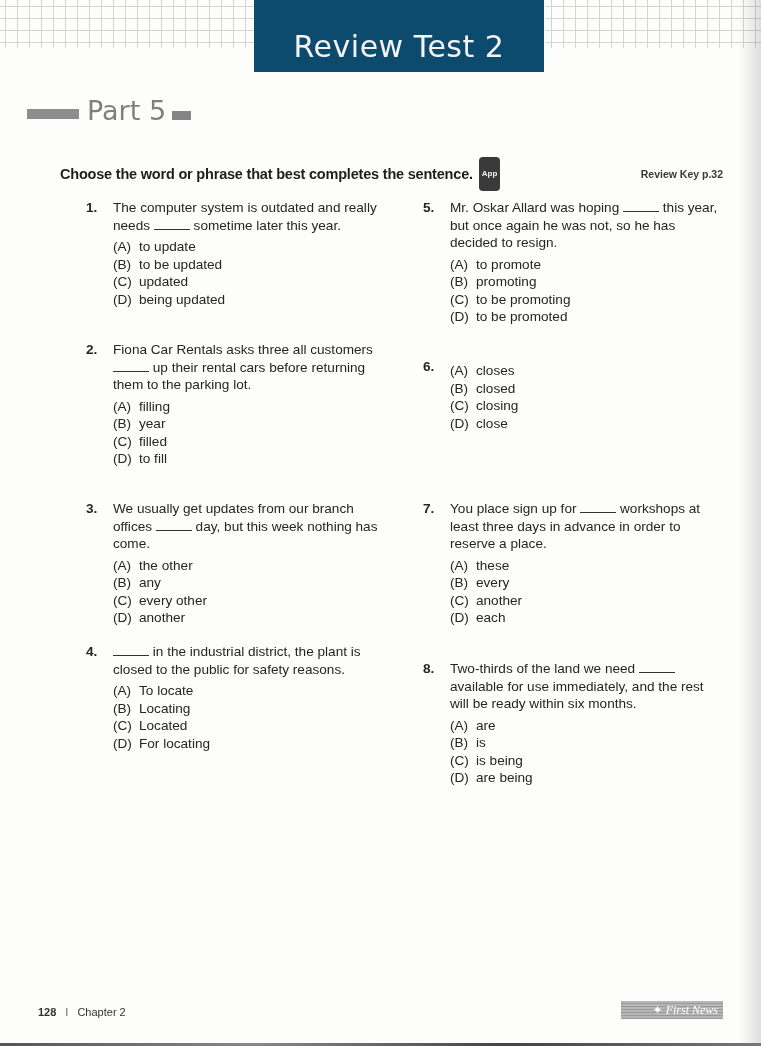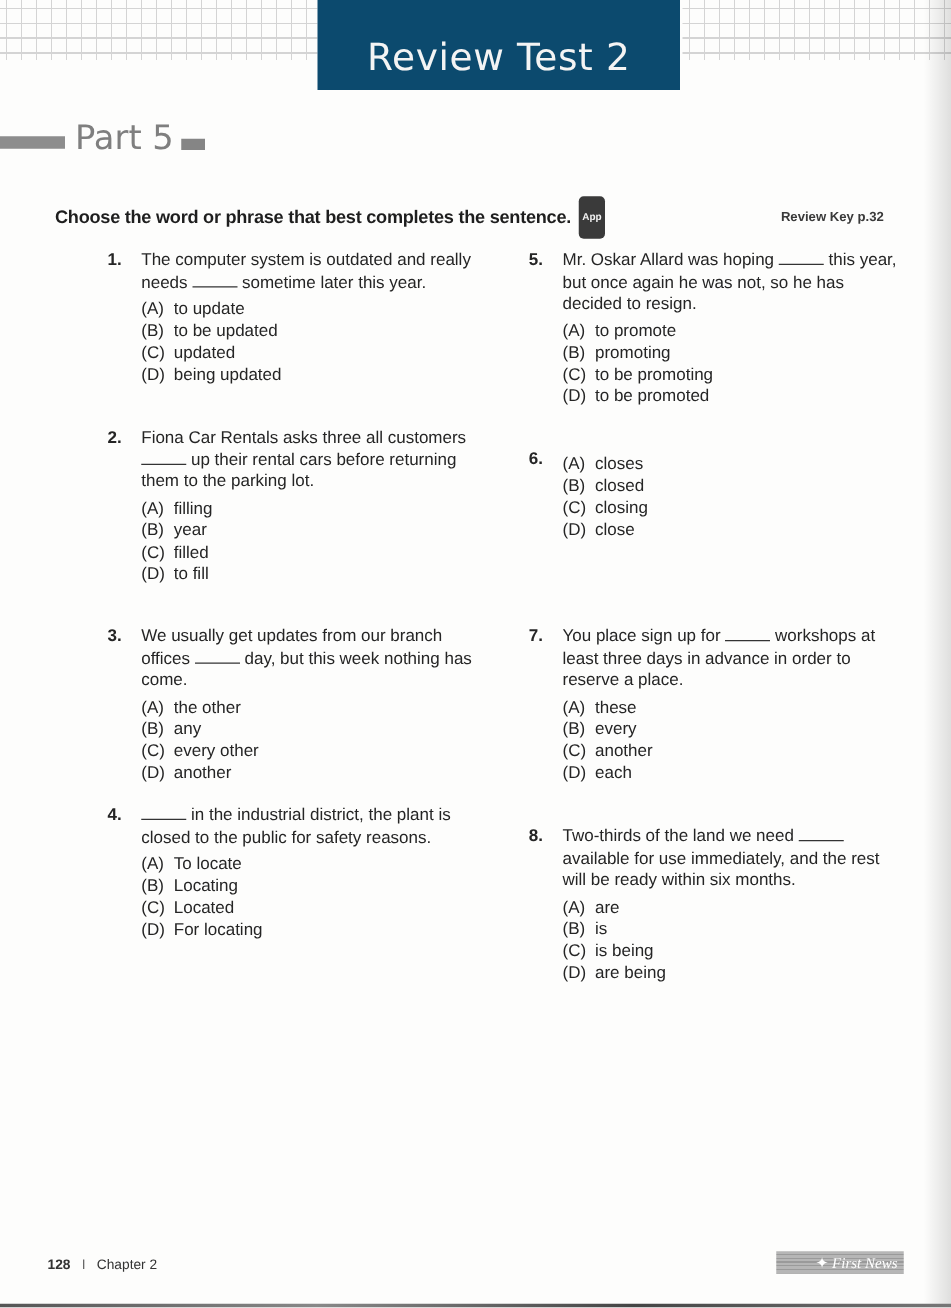--- a/index.html
+++ b/index.html
@@ -20,31 +20,31 @@
       position: absolute; left: 254px; top: 0; width: 290px; height: 72px;
       background: #0c4a6e;
       display: flex; align-items: flex-end; justify-content: center;
       padding-bottom: 8px; box-sizing: border-box;
     }
     .title-block h1 {
       margin: 0; color: #f4f4f4; font-weight: normal;
       font-family: "DejaVu Sans", sans-serif; font-size: 30px; letter-spacing: 0.5px;
     }
     .part-header {
-      position: absolute; left: 0; top: 94px; height: 32px; display: flex; align-items: center;
+      position: absolute; left: 0; top: 94px; height: 32px; display: flex; align-items: center; padding-left: 27px;
     }
     .part-bar-left { width: 52px; height: 10px; background: #8d8d8d; margin-top: 8px; }
     .part-title {
       margin: 0 6px 0 8px; font-family: "DejaVu Sans", sans-serif; font-size: 27px;
       color: #7f7f7f; font-weight: normal;
     }
     .part-bar-right { width: 19px; height: 9px; background: #858585; margin-top: 10px; }
 
     .instruction-row {
-      position: absolute; left: 44px; top: 157px; width: 663px; display: flex; align-items: center; text-align: center;
+      position: absolute; left: 60px; top: 157px; width: 663px; display: flex; align-items: center; text-align: center;
     }
     .instruction {
       font-size: 14.5px; font-weight: bold; color: #1e1e1e; letter-spacing: -0.2px;
     }
     .app-badge {
       display: inline-block; margin-left: 6px; background: #3a3a3a; color: #f1f1f1;
       font-size: 8px; border-radius: 4px; padding: 13px 3px; line-height: 1; font-weight: bold;
     }
     .answer-key {
       margin-left: auto; font-size: 10.5px; font-weight: bold; color: #3a3a3a;

